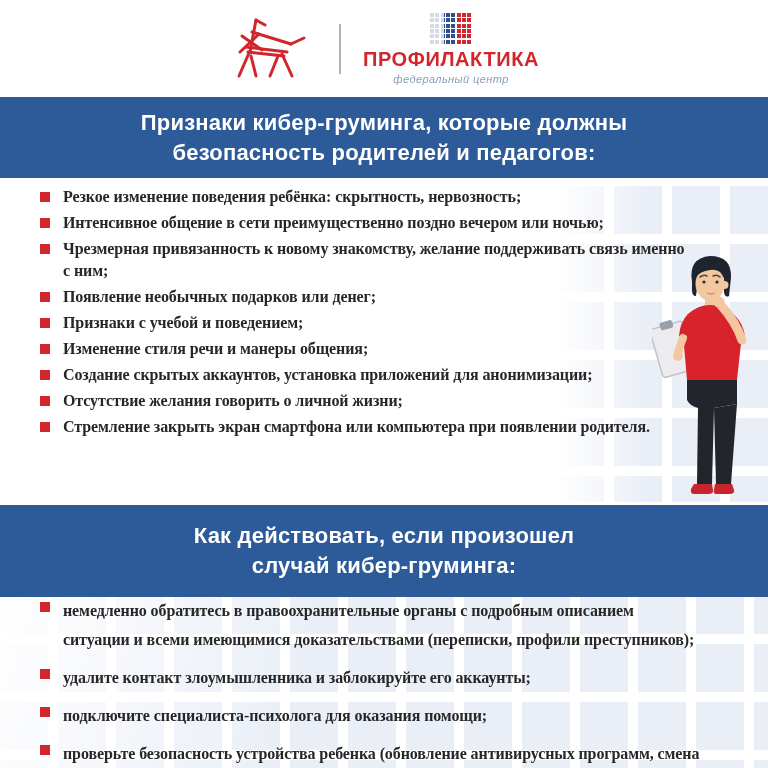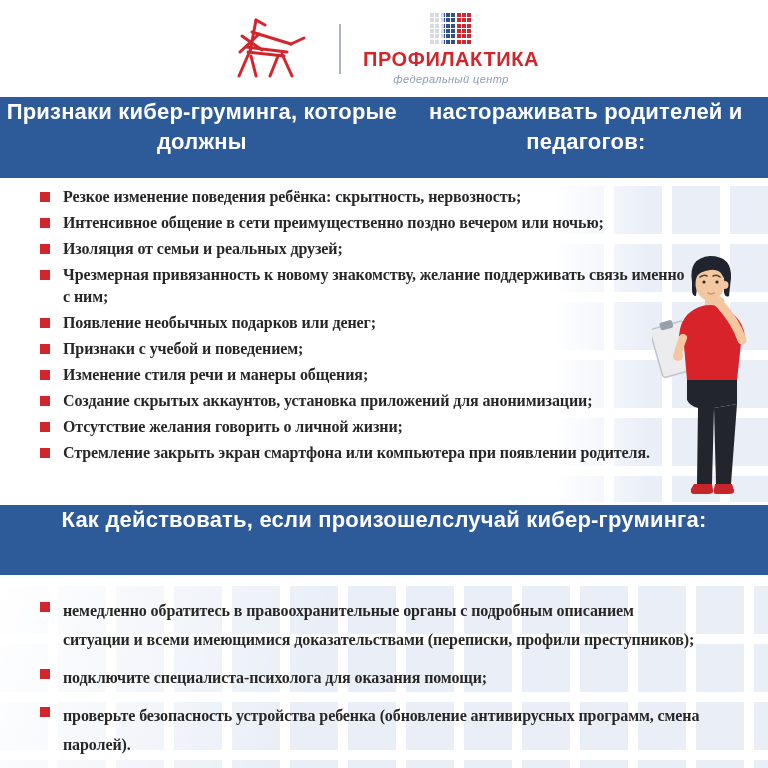--- a/index.html
+++ b/index.html
@@ -40,24 +40,24 @@
       repeating-linear-gradient(to right, transparent 0 4px, #ffffff 4px 5.3px),
       repeating-linear-gradient(to bottom, transparent 0 4px, #ffffff 4px 5.3px),
       linear-gradient(to right, #d6dbe2 0 34%, #2f4f8f 34% 62%, #cf2630 62% 100%);
   }
   .brand-name { font-size:20px; font-weight:bold; color:#d2262c; letter-spacing:0.6px; }
   .brand-sub { font-size:11px; color:#8b9cb5; margin-top:2px; letter-spacing:0.4px;font-style:italic; }
   
   .banner {
     position:absolute; left:0; width:768px; z-index:2;
     background:#2d5a99; color:#ffffff; text-align:center;
-    display:flex; justify-content:center;
+    display:flex; flex-direction:column; justify-content:center;
   }
   .banner-1 { top:97px; height:81px; }
-  .banner-2 { top:505px; height:70px; }
+  .banner-2 { top:505px; height:92px; }
   .banner div { font-size:22px; font-weight:bold; line-height:30px; letter-spacing:0.2px; }
   
   .list { position:absolute; z-index:2; list-style:none; }
   .list-1 { top:186px; left:40px; width:655px; }
   .list-2 { top:596px; left:40px; width:662px; }
   .list li { display:flex; gap:13px;font-family:Liberation Serif, serif; }
   .list-1 li + li { margin-top:4px; }
   .list-2 li + li { margin-top:9px; }
   .bullet { width:10px; height:10px; background:#d2262c; flex:none; margin-top:6px; }
   .item-text { font-size:16px; font-weight:bold; color:#272727; line-height:22px; letter-spacing:-0.1px; }
@@ -94,35 +94,31 @@
     <span class="divider"></span>
     <div class="brand">
       <span class="pixel-logo"></span>
       <span class="brand-name">ПРОФИЛАКТИКА</span>
       <span class="brand-sub">федеральный центр</span>
     </div>
   </div>
 
   <div class="banner banner-1">
     <div>Признаки кибер-груминга, которые должны</div>
-    <div>настораживать родителей и педагогов:</div>
+    <div>безопасность родителей и педагогов:</div>
   </div>
 
   <ul class="list list-1">
     <li>
         <span class="bullet"></span>
         <span class="item-text">Резкое изменение поведения ребёнка: скрытность, нервозность;</span>
       </li>
     <li>
         <span class="bullet"></span>
         <span class="item-text">Интенсивное общение в сети преимущественно поздно вечером или ночью;</span>
-      </li>
-    <li>
-        <span class="bullet"></span>
-        <span class="item-text">Изоляция от семьи и реальных друзей;</span>
       </li>
     <li>
         <span class="bullet"></span>
         <span class="item-text">Чрезмерная привязанность к новому знакомству, желание поддерживать связь именно с ним;</span>
       </li>
     <li>
         <span class="bullet"></span>
         <span class="item-text">Появление необычных подарков или денег;</span>
       </li>
     <li>
@@ -193,20 +189,24 @@
     <div>случай кибер-груминга:</div>
   </div>
 
   <ul class="list list-2">
     <li>
         <span class="bullet"></span>
         <span class="item-text">немедленно обратитесь в правоохранительные органы с подробным описанием ситуации и всеми имеющимися доказательствами (переписки, профили преступников);</span>
       </li>
     <li>
         <span class="bullet"></span>
+        <span class="item-text">удалите контакт злоумышленника и заблокируйте его аккаунты;</span>
+      </li>
+    <li>
+        <span class="bullet"></span>
         <span class="item-text">подключите специалиста-психолога для оказания помощи;</span>
       </li>
     <li>
         <span class="bullet"></span>
         <span class="item-text">проверьте безопасность устройства ребенка (обновление антивирусных программ, смена паролей).</span>
       </li>
   </ul>
 
 </div>
 

